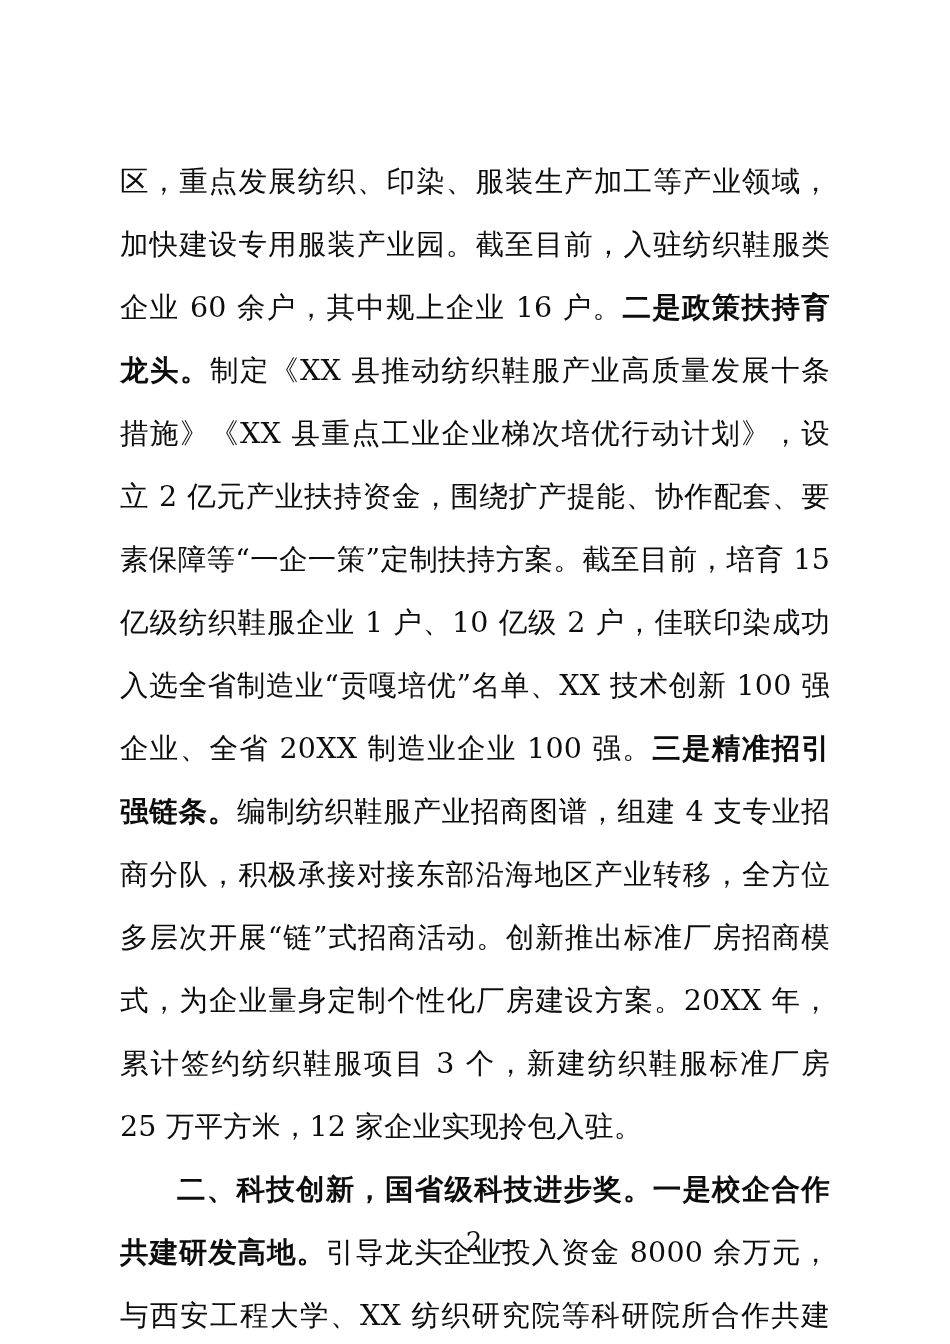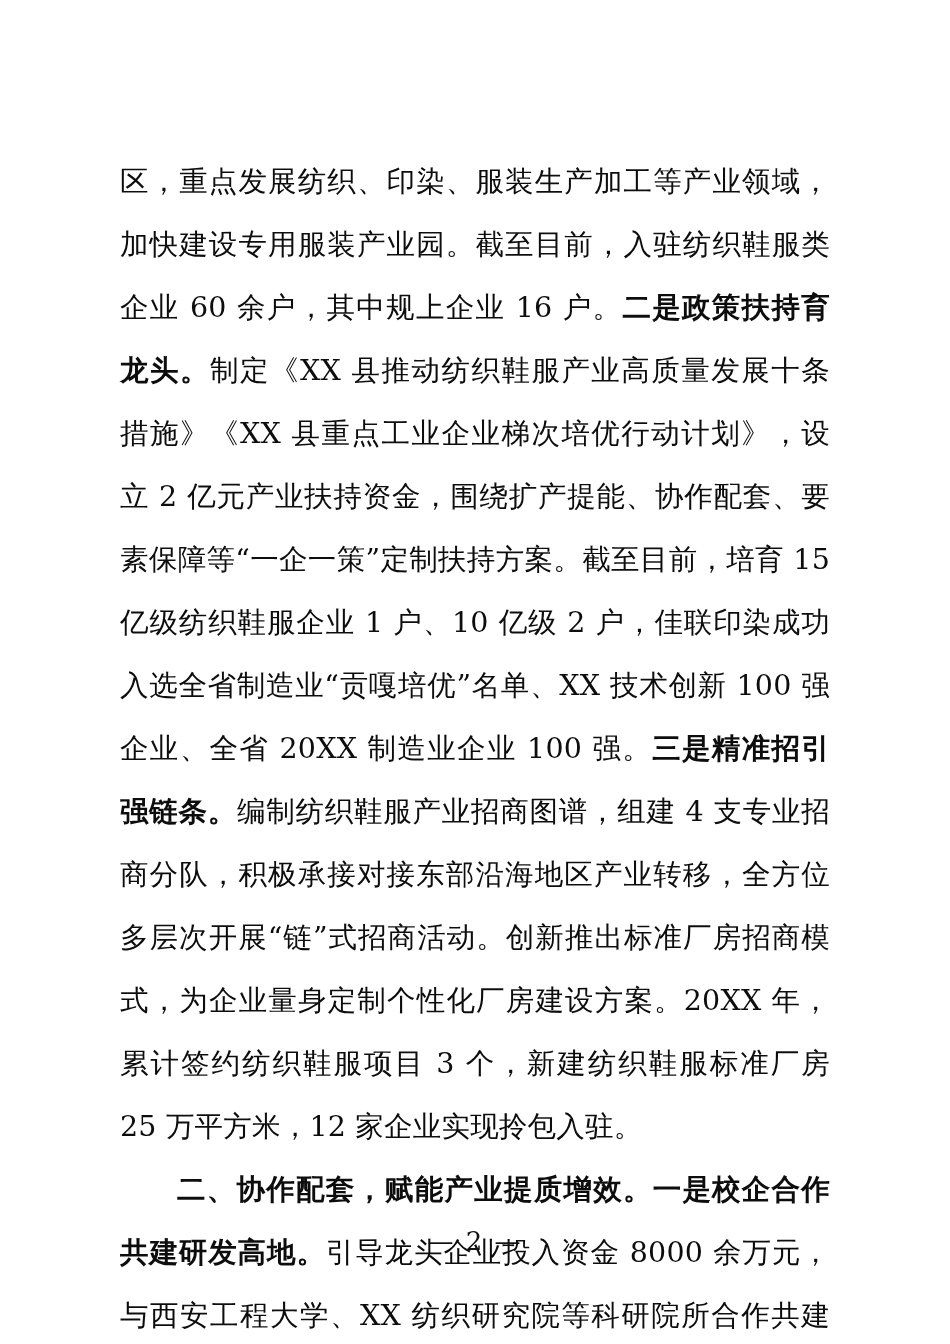--- a/index.html
+++ b/index.html
@@ -52,16 +52,16 @@
     color: #111;
     letter-spacing: 2px;
   }
 </style>
 </head>
 <body>
 
 <div class="page">
   <div class="body-text">
     <p class="para" id="para-1"><span class="">区，重点发展纺织、印染、服装生产加工等产业领域，加快建设专用服装产业园。截至目前，入驻纺织鞋服类企业 60 余户，其中规上企业 16 户。</span><span class="bold">二是政策扶持育龙头。</span><span class="">制定《XX 县推动纺织鞋服产业高质量发展十条措施》《XX 县重点工业企业梯次培优行动计划》，设立 2 亿元产业扶持资金，围绕扩产提能、协作配套、要素保障等“一企一策”定制扶持方案。截至目前，培育 15 亿级纺织鞋服企业 1 户、10 亿级 2 户，佳联印染成功入选全省制造业“贡嘎培优”名单、XX 技术创新 100 强企业、全省 20XX 制造业企业 100 强。</span><span class="bold">三是精准招引强链条。</span><span class="">编制纺织鞋服产业招商图谱，组建 4 支专业招商分队，积极承接对接东部沿海地区产业转移，全方位多层次开展“链”式招商活动。创新推出标准厂房招商模式，为企业量身定制个性化厂房建设方案。20XX 年，累计签约纺织鞋服项目 3 个，新建纺织鞋服标准厂房 25 万平方米，12 家企业实现拎包入驻。</span></p>
-    <p class="para indent" id="para-2"><span class="bold">二、协作配套，赋能产业提质增效。一是校企合作共建研发高地。</span><span class="">引导龙头企业投入资金 8000 余万元，与西安工程大学、XX 纺织研究院等科研院所合作共建研发平台，联合开展纺织行业关键核心技术攻关。截至目前，成功创建全国专精特新“小巨人”企业 1 家，建成省级技术中心 4 个、工程技术中心 1 个，获专利授权 100 余项、国省级科技进步奖 10 项。</span></p>
+    <p class="para indent" id="para-2"><span class="bold">二、科技创新，国省级科技进步奖。一是校企合作共建研发高地。</span><span class="">引导龙头企业投入资金 8000 余万元，与西安工程大学、XX 纺织研究院等科研院所合作共建研发平台，联合开展纺织行业关键核心技术攻关。截至目前，成功创建全国专精特新“小巨人”企业 1 家，建成省级技术中心 4 个、工程技术中心 1 个，获专利授权 100 余项、国省级科技进步奖 10 项。</span></p>
   </div>
   <div class="footer">— 2 —</div>
 </div>
 
 </body></html>

